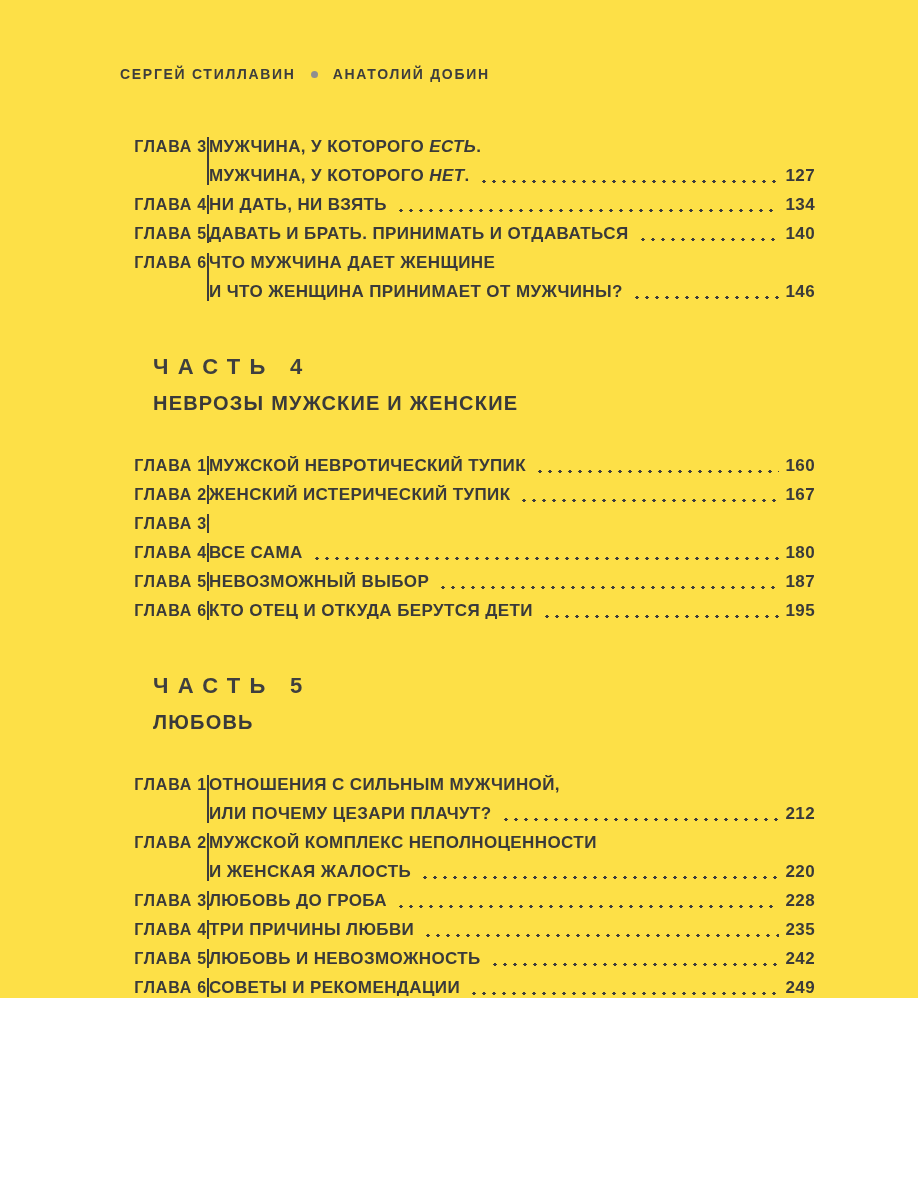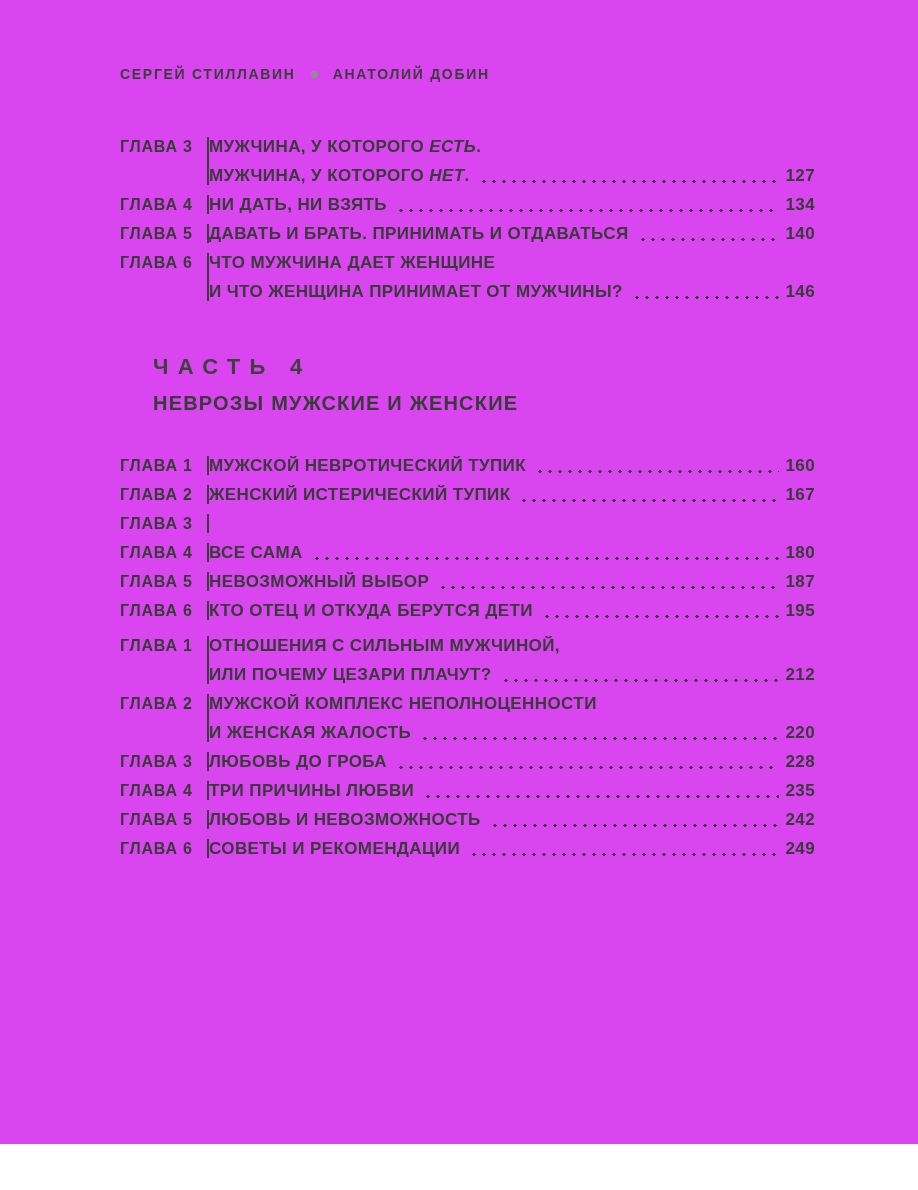--- a/index.html
+++ b/index.html
@@ -1,20 +1,20 @@
 <!DOCTYPE html>
 <html><head>
 <meta charset="utf-8">
 <style>
   html, body { margin: 0; padding: 0; background: #ffffff; }
   .page {
     width: 918px;
-    height: 1144px;
+    height: 998px;
     box-sizing: border-box;
-    background: #d946ef;
+    background: #fde047;
     padding: 66px 103px 0 120px;
     font-family: "Liberation Sans", "DejaVu Sans", sans-serif;
     color: #3a3a3a;
     overflow: hidden;
   }
   .header {
     display: flex;
     align-items: center;
     font-size: 14px;
     font-weight: 700;
@@ -36,21 +36,21 @@
     letter-spacing: 0.42em;
     color: #3f3f3f;
   }
   .part-subtitle {
     margin-top: 12px;
     font-size: 20px;
     font-weight: 700;
     letter-spacing: 1.2px;
     color: #3a3a3a;
   }
-  .entry-list { margin-bottom: 6px; }
+  .entry-list { margin-bottom: 6px; text-align: right; }
   .entry { display: flex; align-items: stretch; }
   .chapter {
     flex: 0 0 87px;
     font-weight: 700;
     font-size: 16px;
     line-height: 29px;
     letter-spacing: 0.8px;
     white-space: nowrap;
   }
   .bar {
@@ -198,20 +198,24 @@
           <div class="bar"></div>
           <div class="titleblock">
             <div class="tline">
               <span class="ttext"><span>КТО ОТЕЦ И ОТКУДА БЕРУТСЯ ДЕТИ</span></span>
               <span class="leader"></span>
               <span class="pagenum">195</span>
             </div>
           </div>
         </div>
       </div>
+      <div class="part-heading">
+        <div class="part-label">ЧАСТЬ 5</div>
+        <div class="part-subtitle">ЛЮБОВЬ</div>
+      </div>
       <div class="entry-list">
         <div class="entry">
           <div class="chapter">ГЛАВА 1</div>
           <div class="bar"></div>
           <div class="titleblock">
             <div class="tline">
               <span class="ttext"><span>ОТНОШЕНИЯ С СИЛЬНЫМ МУЖЧИНОЙ,</span></span>
             </div>
             <div class="tline">
               <span class="ttext"><span>ИЛИ ПОЧЕМУ ЦЕЗАРИ ПЛАЧУТ?</span></span>

